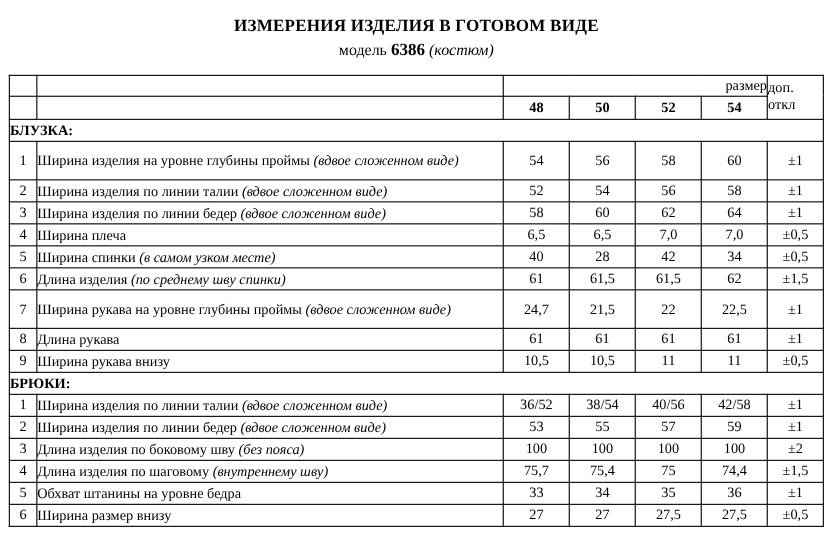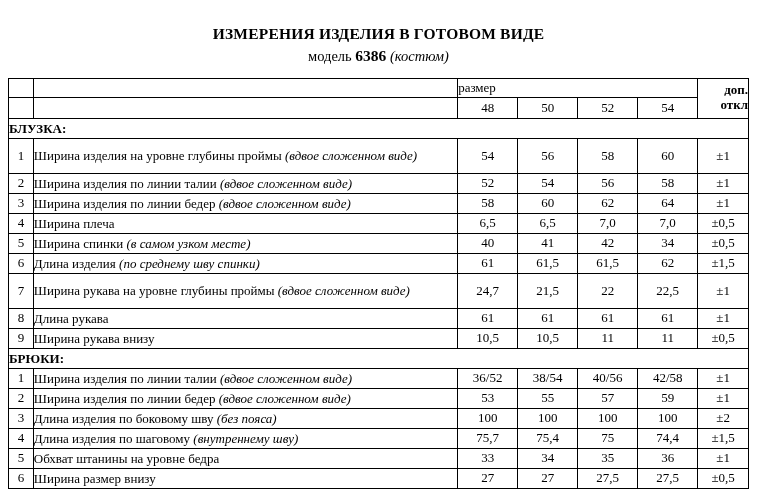--- a/index.html
+++ b/index.html
@@ -15,21 +15,21 @@
     overflow: hidden;
   }
   .page {
     width: 757px;
     height: 500px;
     position: relative;
     box-sizing: border-box;
   }
   .title-block {
     text-align: center;
-    padding-top: 24px;
+    padding-top: 14px;
   }
   .title-main {
     font-size: 15.5px;
     font-weight: bold;
     letter-spacing: 0.2px;
     line-height: 1.25;
   }
   .title-model {
     font-size: 14.5px;
     line-height: 1.45;
@@ -61,39 +61,38 @@
     vertical-align: middle;
   }
 
   
   col.c-num    { width: 24px; }
   col.c-name   { width: 410px; }
   col.c-size   { width: 58px; }
   col.c-dev    { width: 49px; }
 
   .hdr-size {
-    text-align: left;
+    text-align: right;
     font-size: 13px;
     height: 18px;
     line-height: 18px;
   }
   .hdr-sizenum {
     text-align: center;
-    font-weight: normal;
+    font-weight: bold;
     font-size: 13.5px;
     height: 20px;
     line-height: 20px;
     margin-top: 20px;
   }
   .hdr-dev {
-    text-align: right;
+    text-align: left;
     font-size: 12.5px;
     line-height: 1.15;
     padding: 2px 0;
-    font-weight: bold;
   }
   .blank-head {
     height: 18px;
   }
 
   .section-row td {
     font-weight: bold;
     font-size: 13.5px;
     height: 19px;
     line-height: 19px;
@@ -214,21 +213,21 @@
         <td class="val">6,5</td>
         <td class="val">7,0</td>
         <td class="val">7,0</td>
         <td class="dev">±0,5</td>
       </tr>
 
       <tr class="data-row">
         <td class="rownum">5</td>
         <td class="rowname"><span>Ширина спинки </span><i>(в самом узком месте)</i></td>
         <td class="val">40</td>
-        <td class="val">41</td>
+        <td class="val">28</td>
         <td class="val">42</td>
         <td class="val">34</td>
         <td class="dev">±0,5</td>
       </tr>
 
       <tr class="data-row">
         <td class="rownum">6</td>
         <td class="rowname"><span>Длина изделия </span><i>(по среднему шву спинки)</i></td>
         <td class="val">61</td>
         <td class="val">61,5</td>

